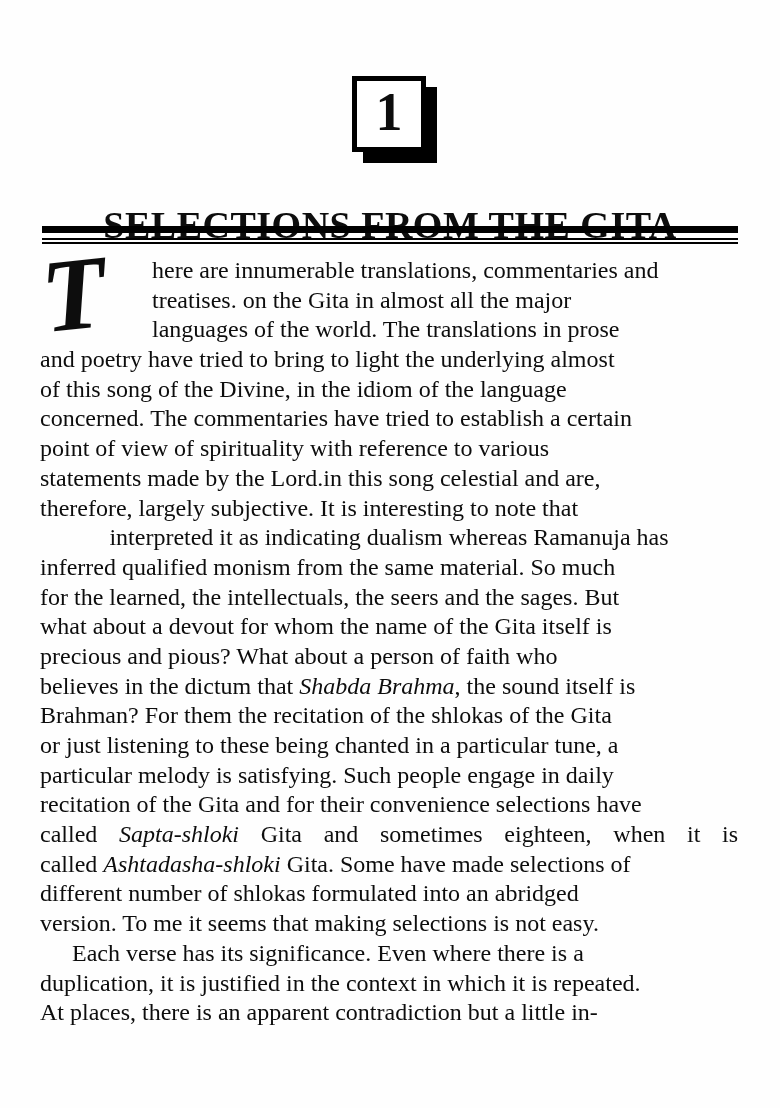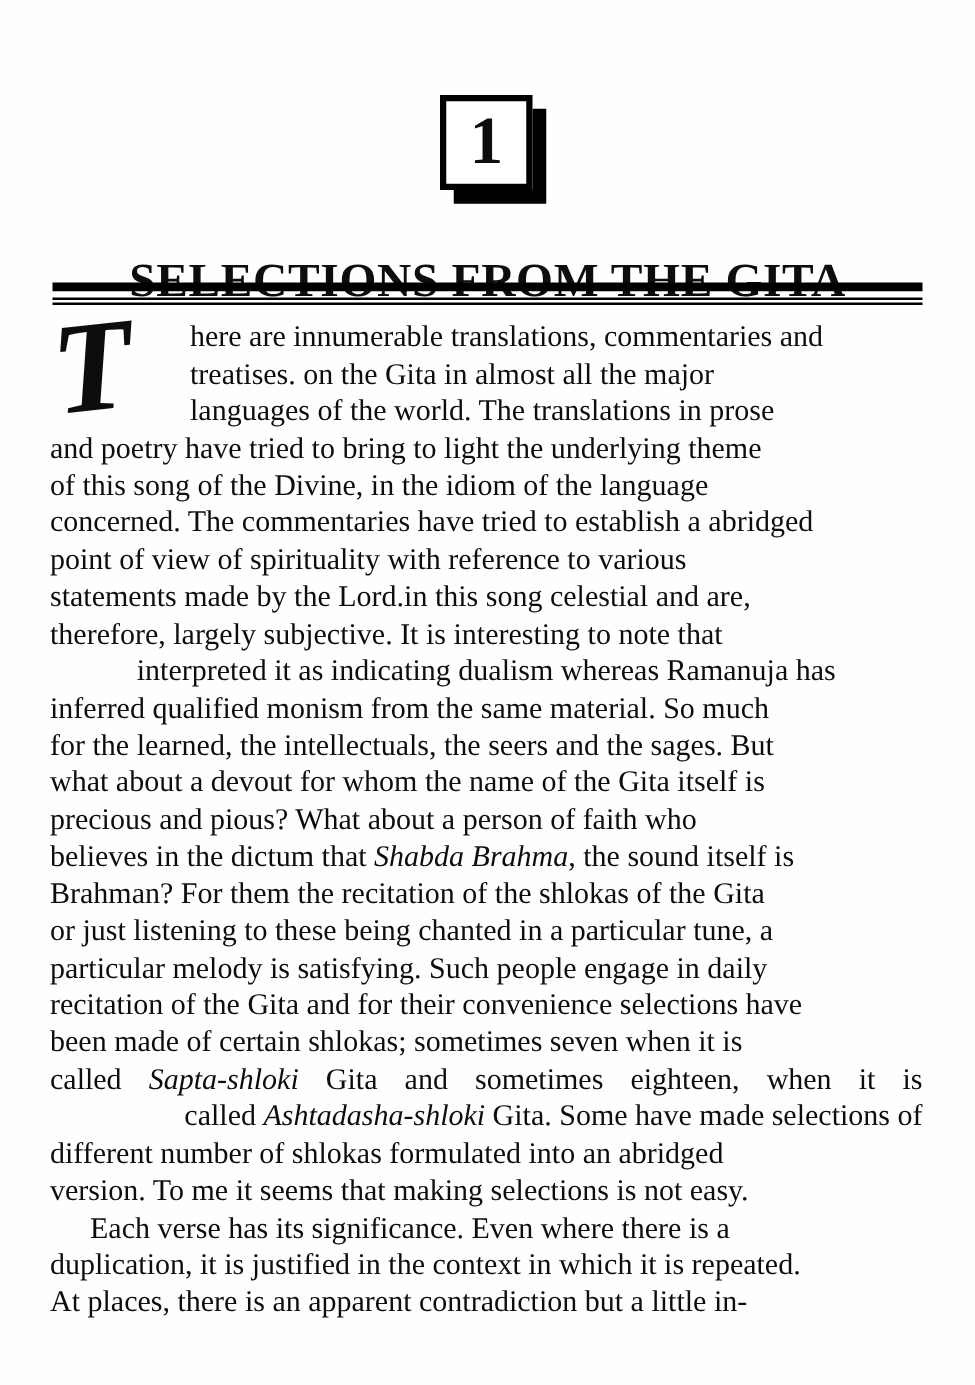--- a/index.html
+++ b/index.html
@@ -104,39 +104,38 @@
     <div class="rule-thin-1"></div>
     <div class="rule-thin-2"></div>
   </div>
 
   <div class="body-paragraph">
     <span class="drop-cap">T</span>
 
   <div class="line indent" style="word-spacing: 0px;"><span class="line-inner"><span>here are innumerable translations, commentaries and</span></span></div>
       <div class="line indent" style="word-spacing: 0px;"><span class="line-inner"><span>treatises. on the Gita in almost all the major</span></span></div>
       <div class="line indent" style="word-spacing: 0px;"><span class="line-inner"><span>languages of the world. The translations in prose</span></span></div>
-      <div class="line" style="word-spacing: 0px;"><span class="line-inner"><span>and poetry have tried to bring to light the underlying theme</span></span></div>
+      <div class="line" style="word-spacing: 0px;"><span class="line-inner"><span>and poetry have tried to bring to light the underlying almost</span></span></div>
       <div class="line" style="word-spacing: 0px;"><span class="line-inner"><span>of this song of the Divine, in the idiom of the language</span></span></div>
-      <div class="line" style="word-spacing: 0px;"><span class="line-inner"><span>concerned. The commentaries have tried to establish a abridged</span></span></div>
+      <div class="line" style="word-spacing: 0px;"><span class="line-inner"><span>concerned. The commentaries have tried to establish a certain</span></span></div>
       <div class="line" style="word-spacing: 0px;"><span class="line-inner"><span>point of view of spirituality with reference to various</span></span></div>
       <div class="line" style="word-spacing: 0px;"><span class="line-inner"><span>statements made by the Lord.in this song celestial and are,</span></span></div>
       <div class="line" style="word-spacing: 0px;"><span class="line-inner"><span>therefore, largely subjective. It is interesting to note that</span></span></div>
       <div class="line" style="word-spacing: 0px; text-align: center;"><span class="line-inner"><span>interpreted it as indicating dualism whereas Ramanuja has</span></span></div>
       <div class="line" style="word-spacing: 0px;"><span class="line-inner"><span>inferred qualified monism from the same material. So much</span></span></div>
       <div class="line" style="word-spacing: 0px;"><span class="line-inner"><span>for the learned, the intellectuals, the seers and the sages. But</span></span></div>
       <div class="line" style="word-spacing: 0px;"><span class="line-inner"><span>what about a devout for whom the name of the Gita itself is</span></span></div>
       <div class="line" style="word-spacing: 0px;"><span class="line-inner"><span>precious and pious? What about a person of faith who</span></span></div>
       <div class="line" style="word-spacing: 0px;"><span class="line-inner"><span>believes in the dictum that </span><span class="it">Shabda Brahma</span><span>, the sound itself is</span></span></div>
       <div class="line" style="word-spacing: 0px;"><span class="line-inner"><span>Brahman? For them the recitation of the shlokas of the Gita</span></span></div>
       <div class="line" style="word-spacing: 0px;"><span class="line-inner"><span>or just listening to these being chanted in a particular tune, a</span></span></div>
       <div class="line" style="word-spacing: 0px;"><span class="line-inner"><span>particular melody is satisfying. Such people engage in daily</span></span></div>
       <div class="line" style="word-spacing: 0px;"><span class="line-inner"><span>recitation of the Gita and for their convenience selections have</span></span></div>
-      <div class="line" style="word-spacing: 0px;"><span class="line-inner"><span>been made of certain shlokas; sometimes seven when it is</span></span></div>
       <div class="line" style="word-spacing: 15.6816px;"><span class="line-inner" style="display: inline-block; transform-origin: 0px 50%; transform: scaleX(0.999978); text-align: center;"><span>called </span><span class="it">Sapta-shloki</span><span> Gita and sometimes eighteen, when it is</span></span></div>
-      <div class="line" style="word-spacing: 0px; text-align: right;"><span class="line-inner"><span>called </span><span class="it">Ashtadasha-shloki</span><span> Gita. Some have made selections of</span></span></div>
+      <div class="line" style="word-spacing: 0px;"><span class="line-inner"><span>called </span><span class="it">Ashtadasha-shloki</span><span> Gita. Some have made selections of</span></span></div>
       <div class="line" style="word-spacing: 0px;"><span class="line-inner"><span>different number of shlokas formulated into an abridged</span></span></div>
       <div class="line" style="word-spacing: 0px;"><span class="line-inner"><span>version. To me it seems that making selections is not easy.</span></span></div>
       <div class="line" style="word-spacing: 0px; margin-left: 32px;"><span class="line-inner"><span>Each verse has its significance. Even where there is a</span></span></div>
       <div class="line" style="word-spacing: 0px; font-family: Liberation Serif, serif;"><span class="line-inner"><span>duplication, it is justified in the context in which it is repeated.</span></span></div>
       <div class="line" style="word-spacing: 0px;"><span class="line-inner"><span>At places, there is an apparent contradiction but a little in-</span></span></div>
     </div>
 
 </div>
 
 </body></html>

